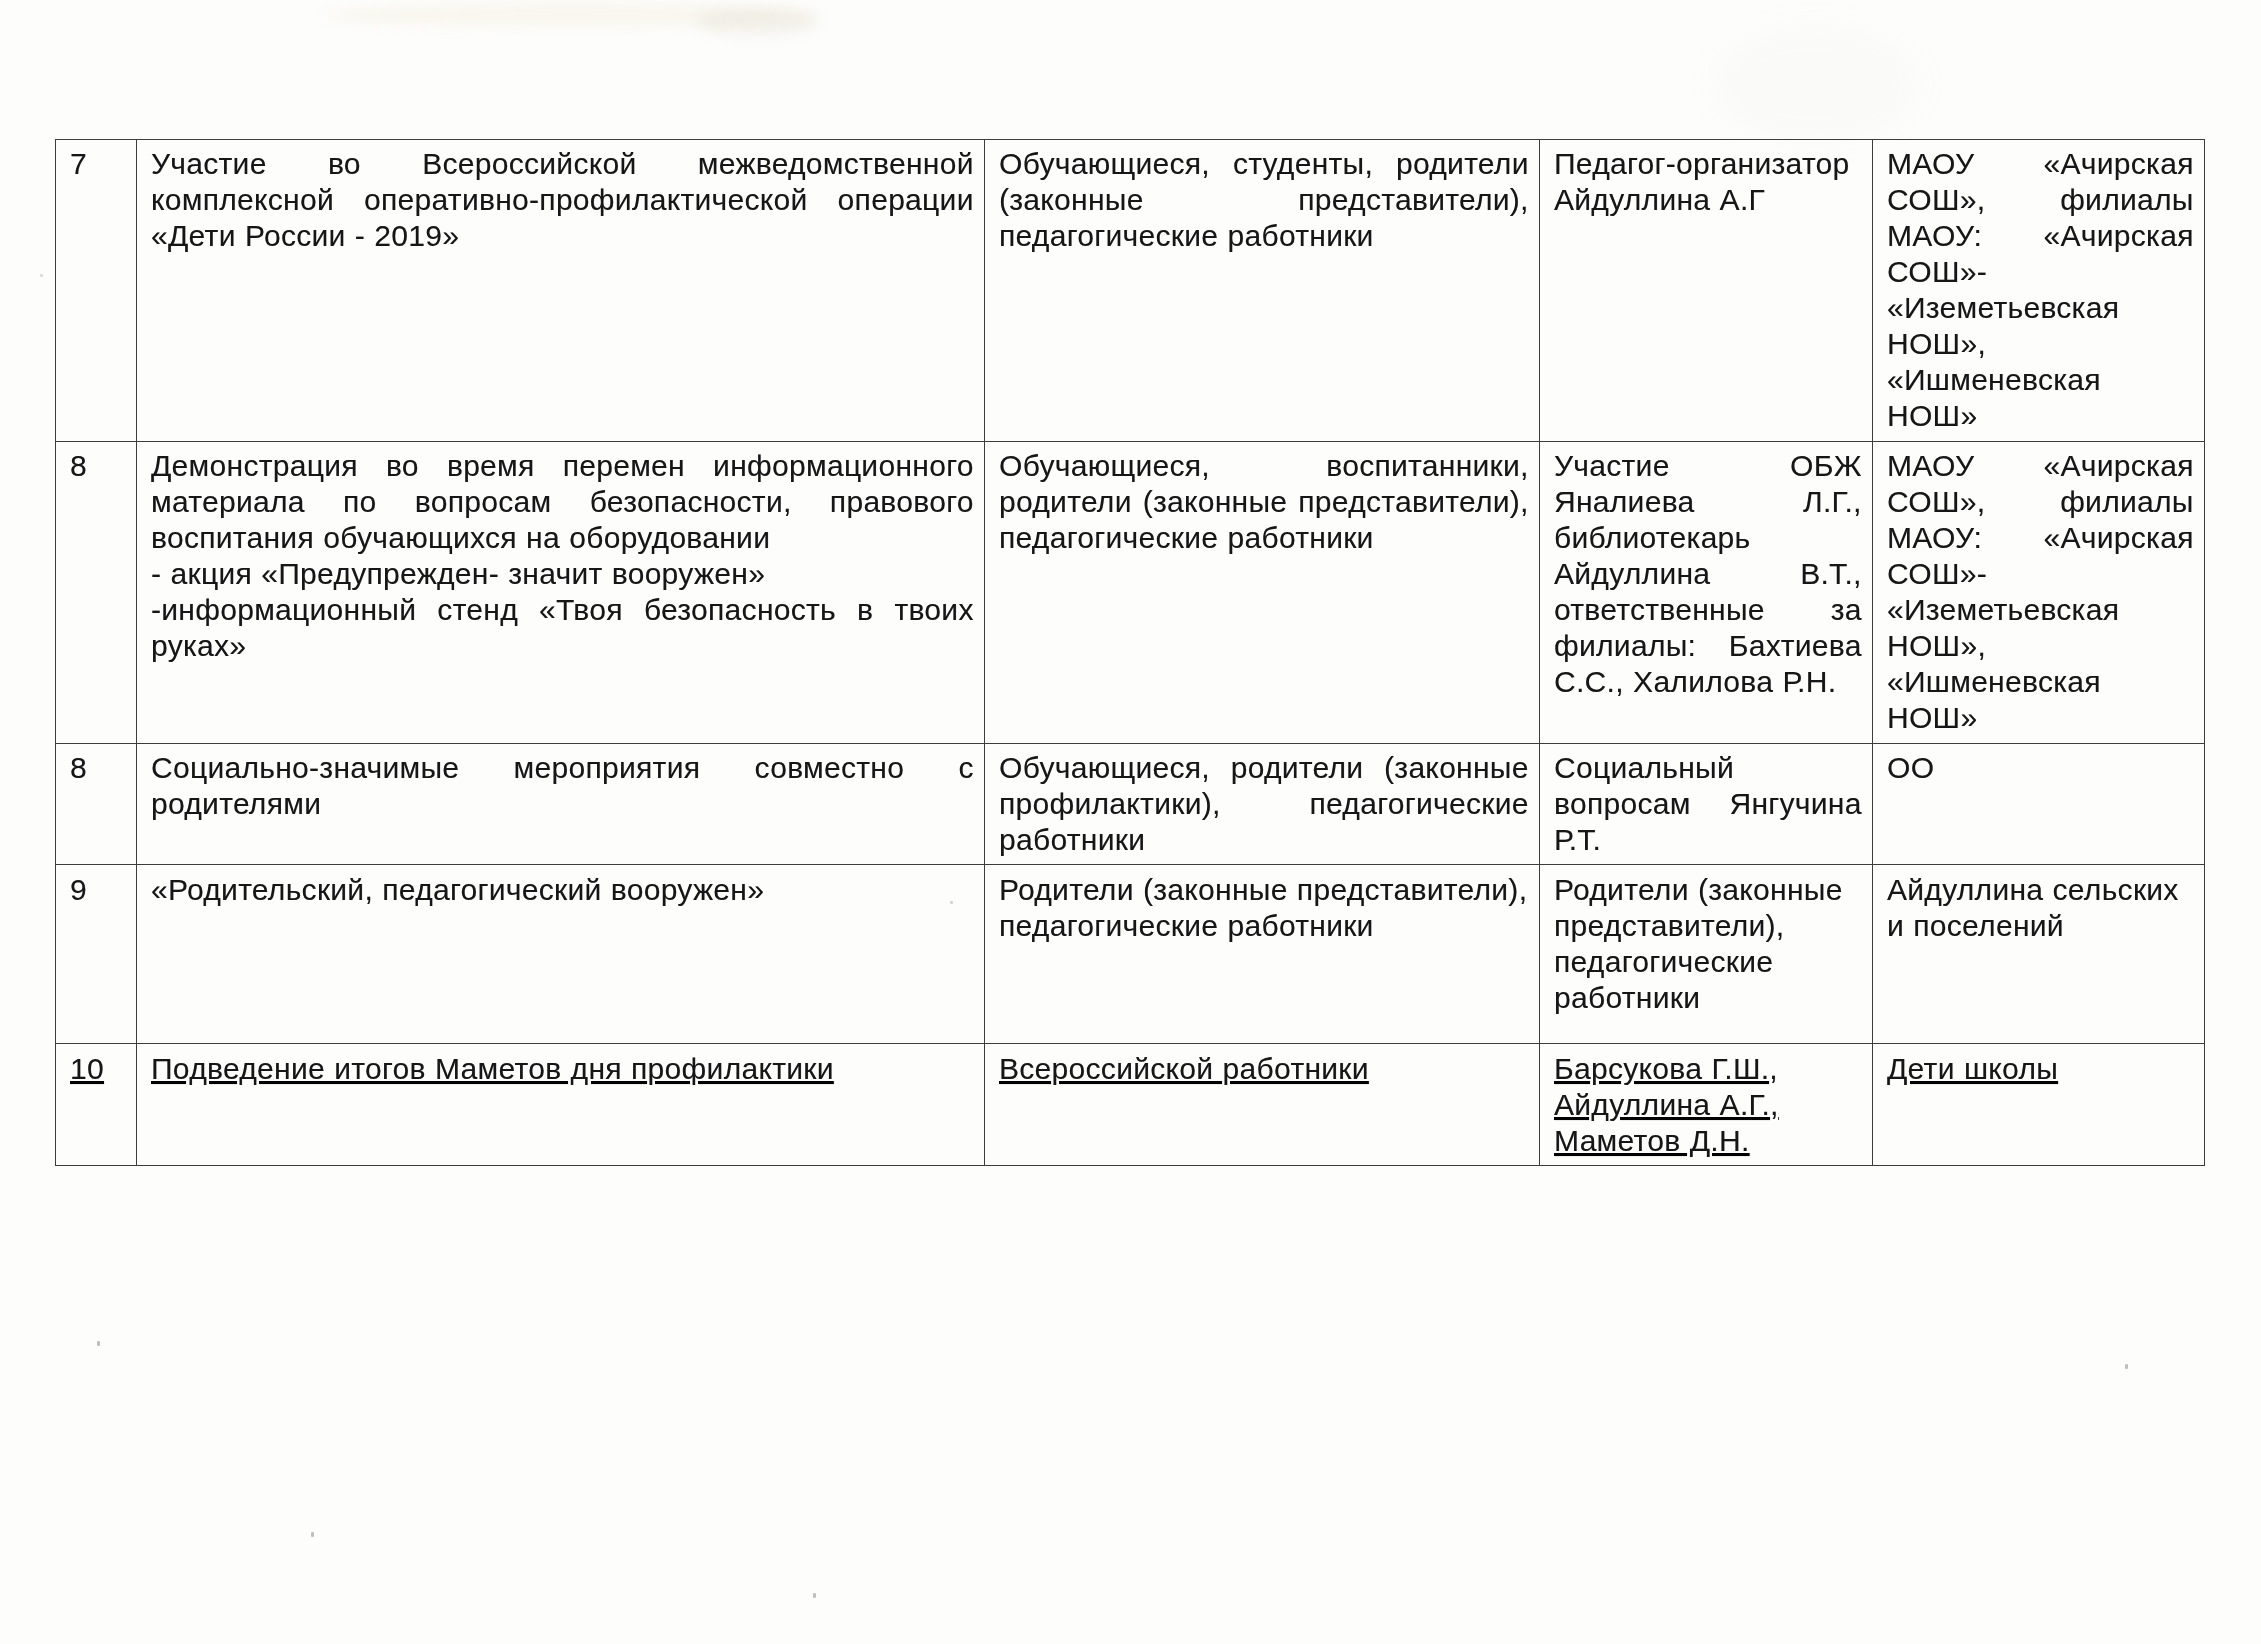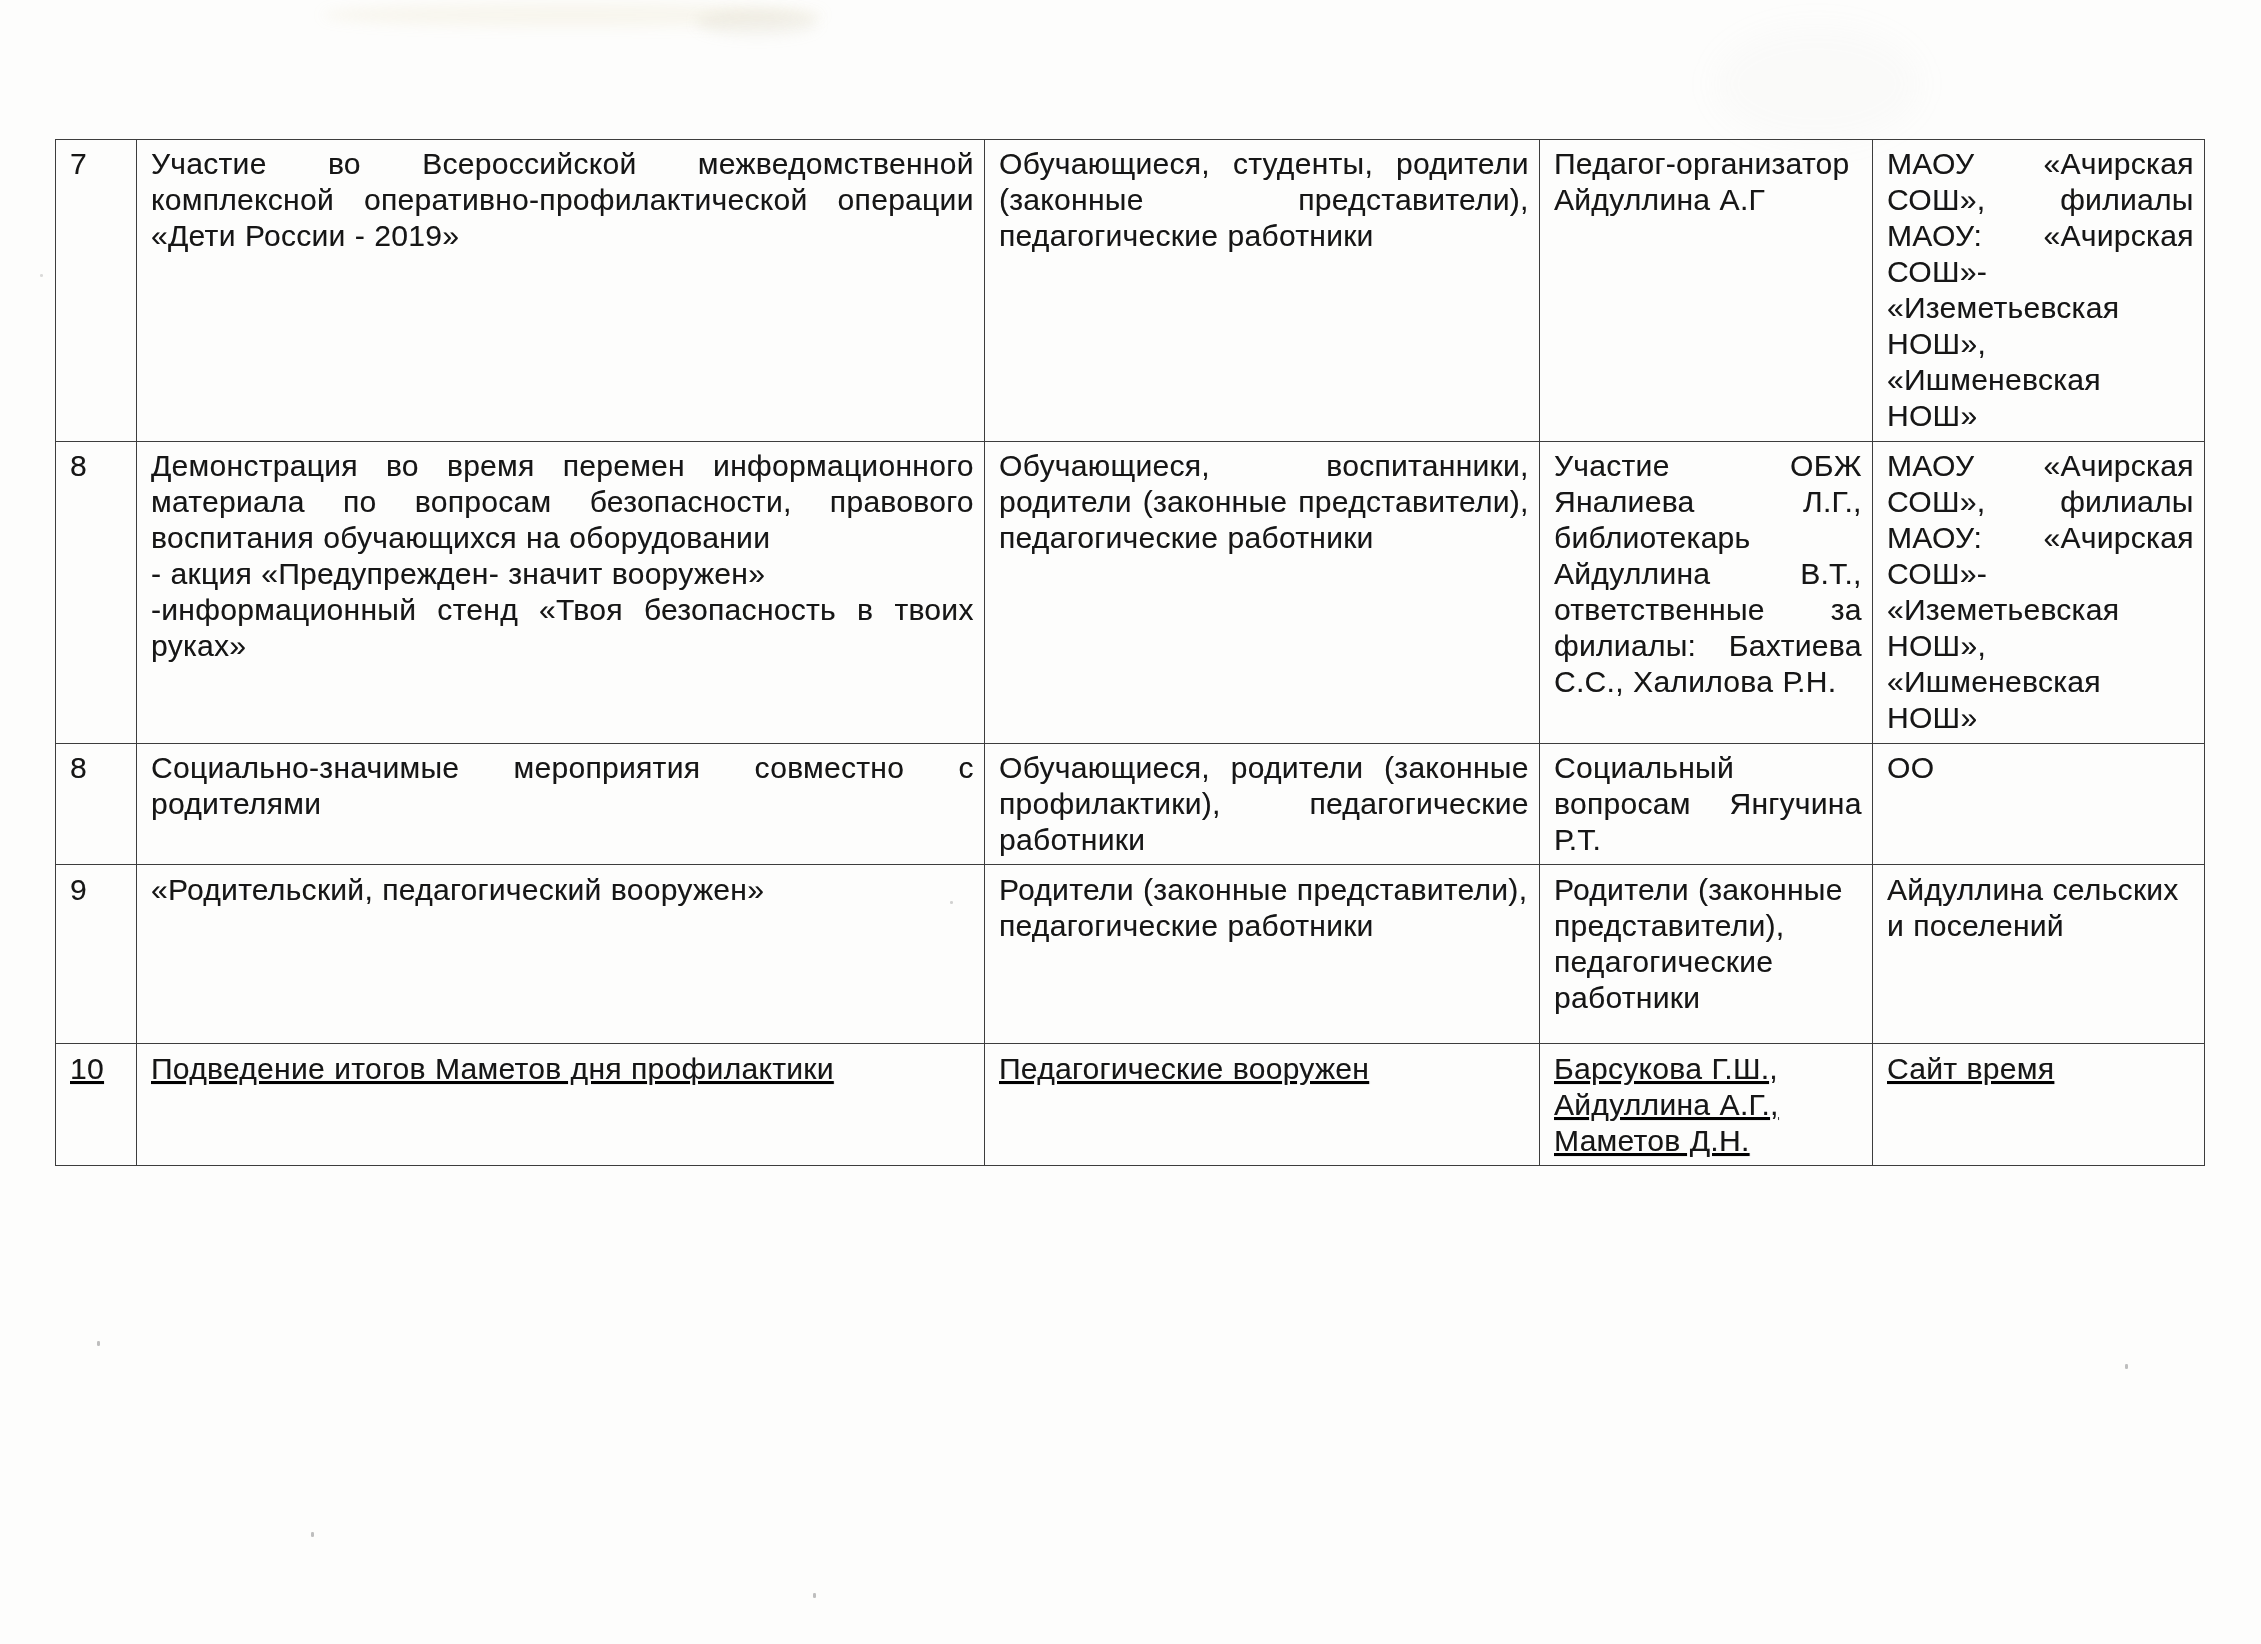--- a/index.html
+++ b/index.html
@@ -138,21 +138,21 @@
       <td class="num left">9</td>
       <td class="left">«Родительский, педагогический вооружен»</td>
       <td class="left">Родители (законные представители), педагогические работники</td>
       <td class="left">Родители (законные представители), педагогические работники</td>
       <td class="left">Айдуллина сельских и поселений</td>
     </tr>
 
     <tr class="r4">
       <td class="num left">10</td>
       <td class="left">Подведение итогов Маметов дня профилактики</td>
-      <td class="left">Педагогические вооружен</td>
+      <td class="left">Всероссийской работники</td>
       <td class="left">Барсукова Г.Ш., Айдуллина А.Г., Маметов Д.Н.</td>
-      <td class="left">Сайт время</td>
+      <td class="left">Дети школы</td>
     </tr>
   </tbody>
     </table>
 
 </div>
 
 
 </body></html>

